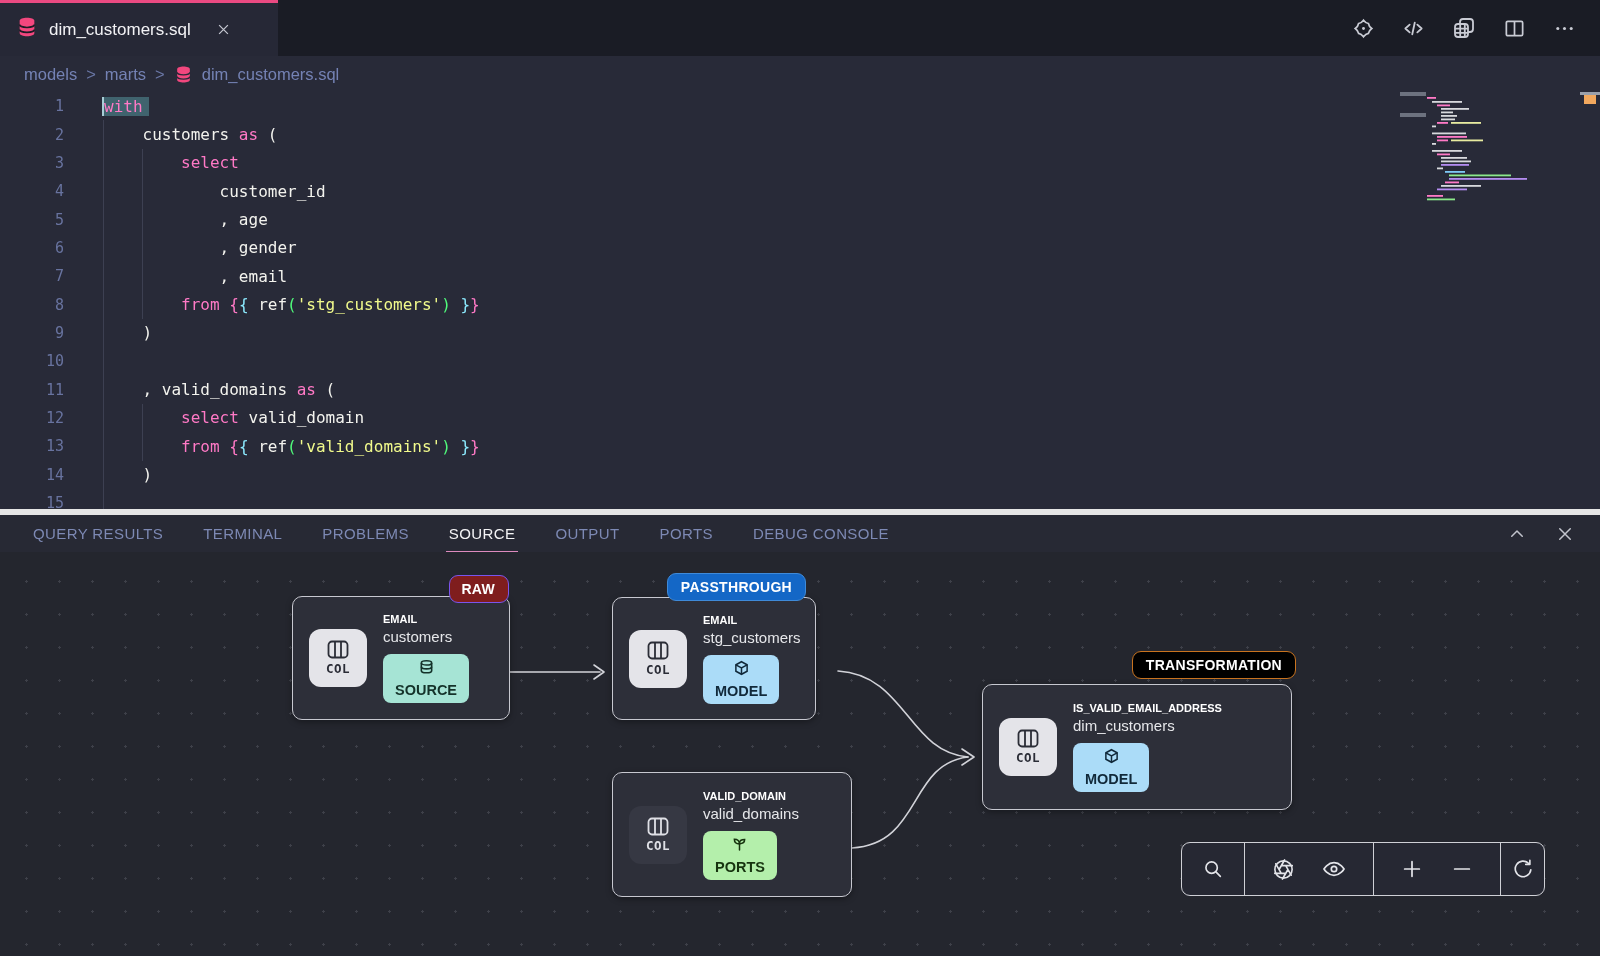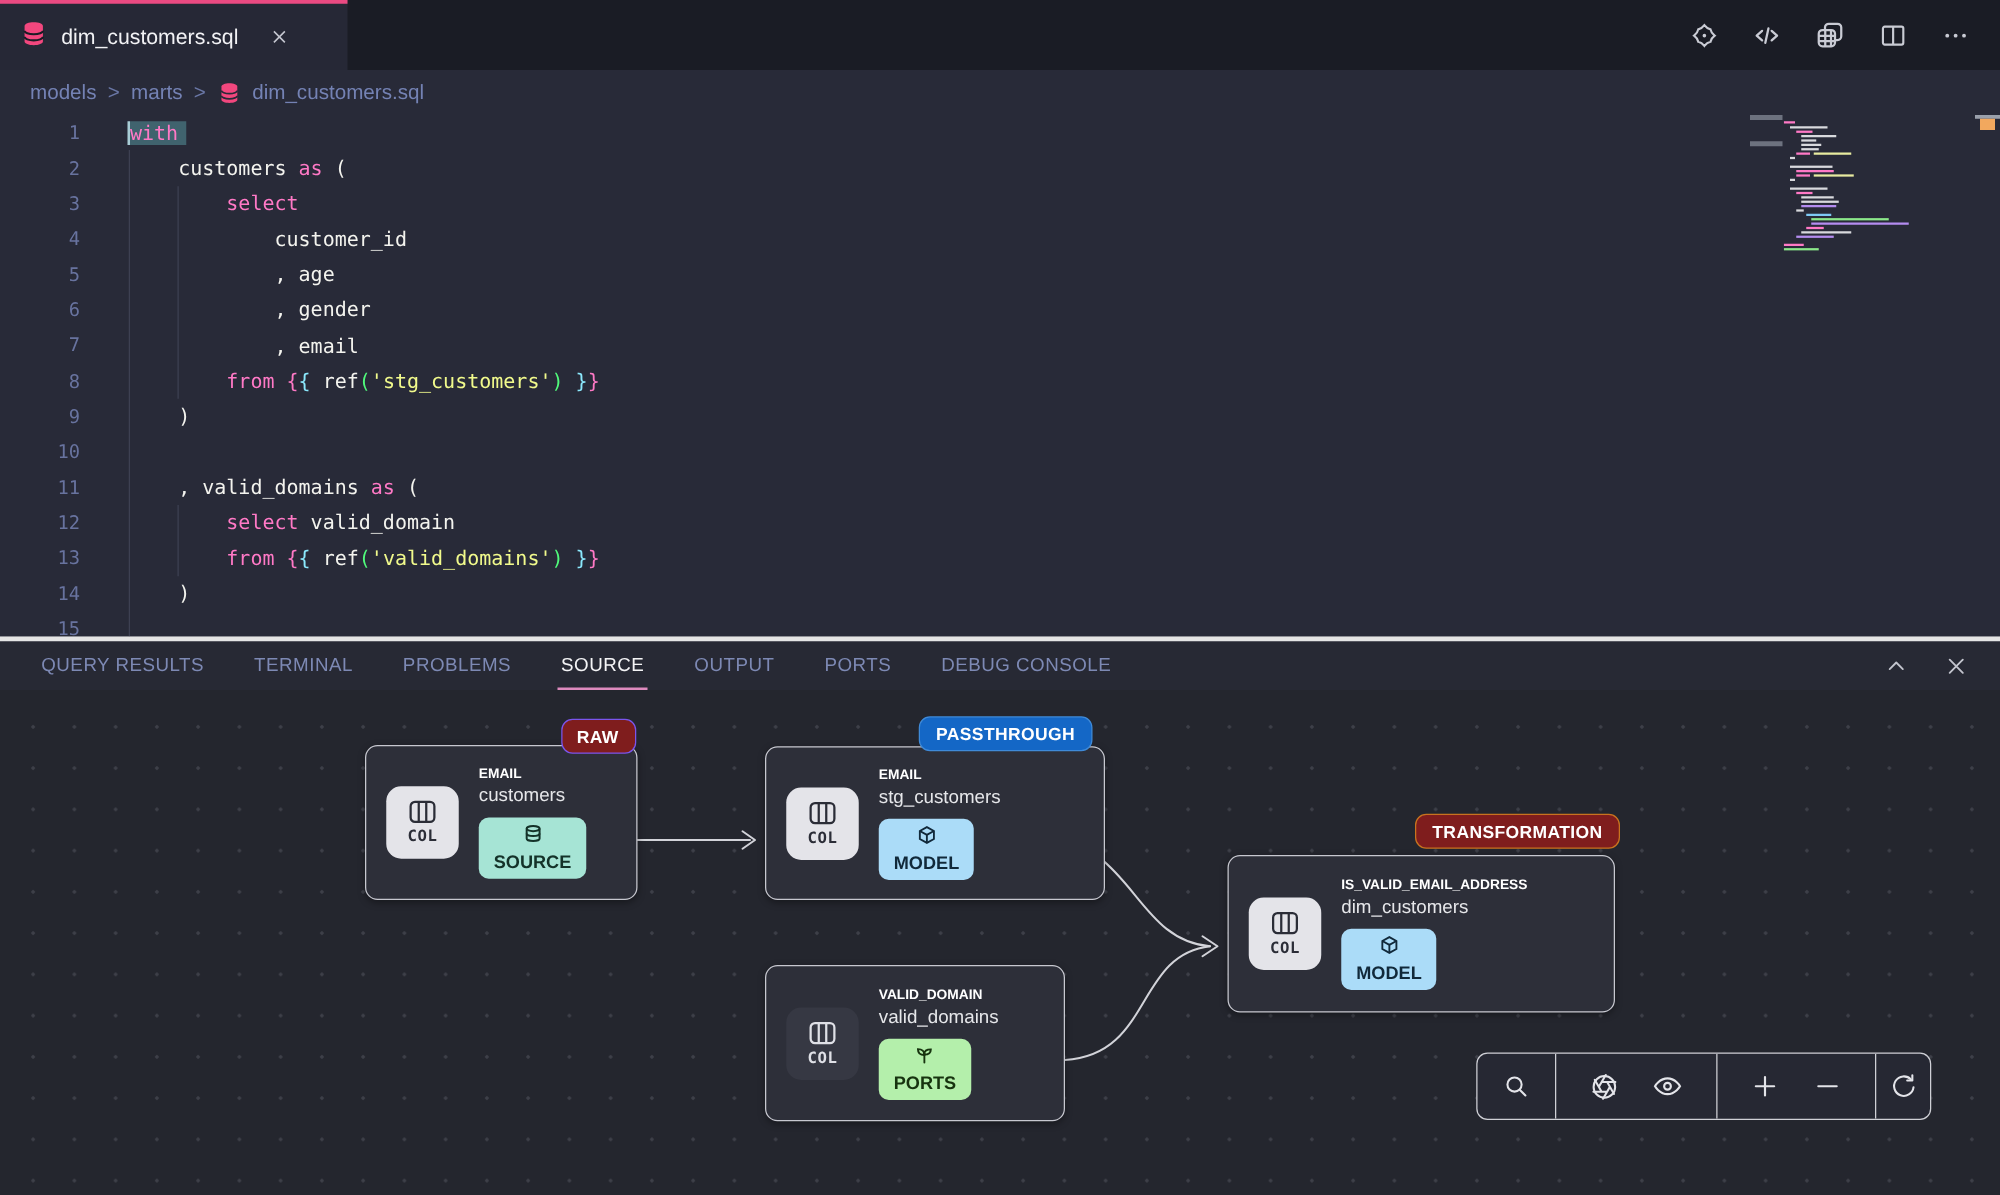--- a/index.html
+++ b/index.html
@@ -39,62 +39,62 @@
   #guide-l0  { left:103px; top:28px;  height:389px; }
   #guide-l4a { left:142px; top:57px;  height:170px; }
   #guide-l4b { left:142px; top:312px; height:57px; }
 
   .minimap { position:absolute; right:55px; top:2px; width:118px; height:200px; }
   .mini-mark { position:absolute; background:#6d727f; width:26px; height:4px; right:174px; }
   .scroll-strip-bar { position:absolute; right:0; top:0; width:20px; height:3px; background:#9aa0ab; }
   .scroll-find-marker { position:absolute; right:4px; top:3px; width:12px; height:9px; background:#f2a85e; }
 
   
-  .panel-header { height:43px; background:#272934; border-top:4px solid #e5e5e5;
+  .panel-header { height:43px; background:#272934; border-top:6px solid #e5e5e5;
                   display:flex; align-items:center; gap:40px; padding-left:33px; }
   .ptab { color:#7d89b4; font-size:15px; letter-spacing:.4px; position:relative;
           padding:12px 0; cursor:default; }
   .ptab.active { color:#f4f4f6; }
   .ptab.active::after { content:""; position:absolute; left:-3px; right:-3px; bottom:0;
                         height:3px; background:#dd8abe; }
   .panel-actions { margin-left:auto; display:flex; align-items:center; gap:30px;
                    padding-right:26px; color:#c2c4cd; }
 
   
   .canvas { position:relative; height:404px; background:#24262e; overflow:hidden;
             background-image:radial-gradient(circle, #3e4049 1.2px, transparent 1.4px);
             background-size:33px 33px; background-position:10px 13px; }
   .edges { position:absolute; left:0; top:0; }
 
   .node { position:absolute; background:#2d2f39; border:1px solid #c7c8d0; border-radius:10px;
           display:flex; align-items:center; gap:16px; padding:0 16px;
           box-shadow:0 2px 6px rgba(0,0,0,.35); }
   #node-customers      { left:292px; top:44px;  width:218px; height:124px; }
-  #node-stg-customers  { left:612px; top:45px;  width:272px; height:123px;align-items:center; }
+  #node-stg-customers  { left:612px; top:45px;  width:204px; height:123px;align-items:center; }
   #node-valid-domains  { left:612px; top:220px; width:240px; height:125px; }
   #node-dim-customers  { left:982px; top:132px; width:310px; height:126px; }
 
   .col-chip { width:58px; height:58px; flex:0 0 58px; border-radius:12px; background:#e4e4e9;
               color:#2b2d37; display:flex; flex-direction:column; align-items:center;
               justify-content:center; gap:2px; font-size:12.5px; font-weight:700;
               letter-spacing:.5px; font-family:"DejaVu Sans Mono", monospace; }
   .col-chip.dark { background:#363843; color:#dfe0e6; }
   .node-body { display:flex; flex-direction:column; align-items:flex-start; }
   .node-title { font-size:11px; font-weight:700; color:#ffffff; white-space:nowrap; }
   .node-sub   { font-size:15px; color:#e6e7ea; margin-top:3px; }
   .pill { margin-top:9px; display:inline-flex; align-items:center; gap:7px; font-size:14.5px;
           font-weight:600; padding:5px 12px; border-radius:8px;flex-direction:column; }
   .pill.source { background:#a6e4d5; color:#143229; }
   .pill.model  { background:#abdcf8; color:#11293a; }
   .pill.seed   { background:#b4efab; color:#17330f; }
   .top-badge { position:absolute; font-size:14px; font-weight:600; color:#fff;
                padding:5px 13px; border-radius:9px; letter-spacing:.3px; white-space:nowrap; }
   .top-badge.raw            { right:0; top:-22px; background:#7f1d1d; border:1.5px solid #7a55ec;padding-left:11px; }
   .top-badge.passthrough    { right:9px;  top:-25px; background:#1467c6; border:1.5px solid #3f8ad8; }
-  .top-badge.transformation { right:-5px; top:-34px; background:#7f1d1d; border:1.5px solid #c8731f; }
+  .top-badge.transformation { right:-5px; top:-34px; background:#000000; border:1.5px solid #c8731f; }
 
   
   .graph-toolbar { position:absolute; left:1181px; top:290px; width:364px; height:54px;
                    display:flex; background:#262833; border:1.5px solid #cfd0d6;
                    border-radius:9px; color:#e3e4e9; overflow:hidden; }
   .tb-sec { display:flex; align-items:center; justify-content:space-evenly; height:100%; }
   .tb-sec + .tb-sec { border-left:1.5px solid #cfd0d6; }
   .tb-sec.s1 { width:62px; } .tb-sec.s2 { width:129px; }
   .tb-sec.s3 { width:127px; } .tb-sec.s4 { flex:1; }
   .tb-btn { display:flex; align-items:center; justify-content:center; cursor:default; }

